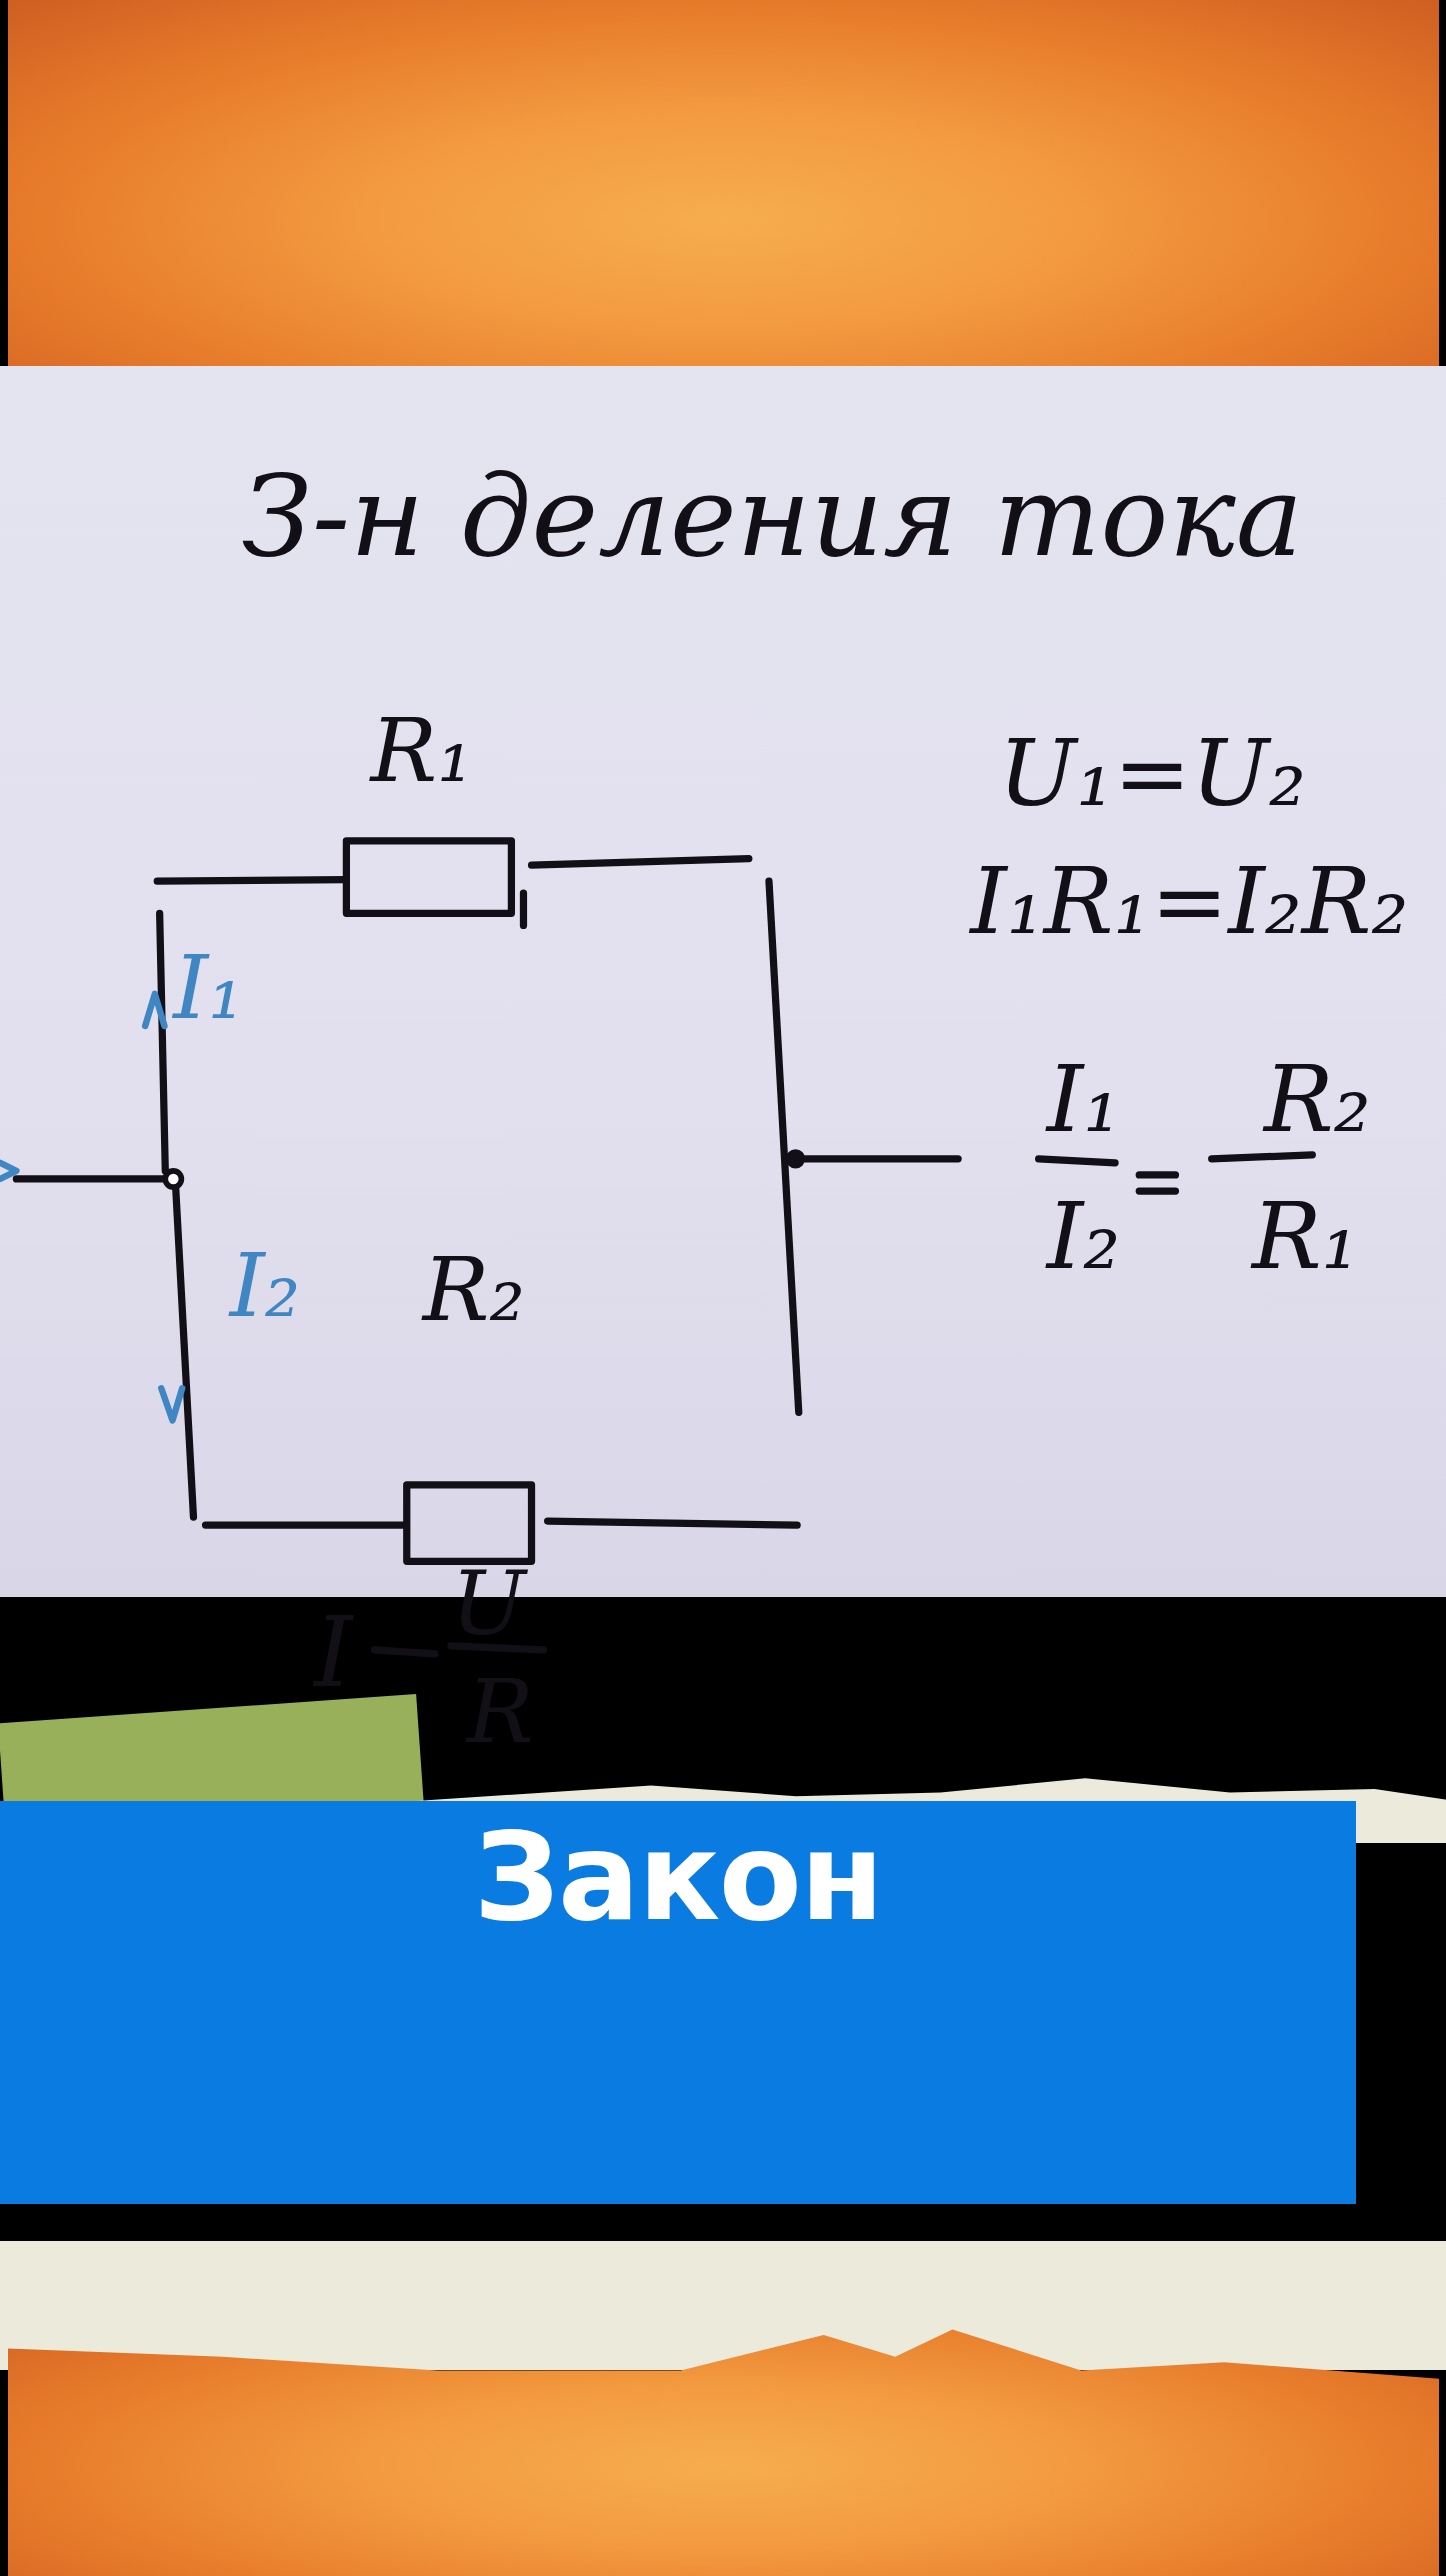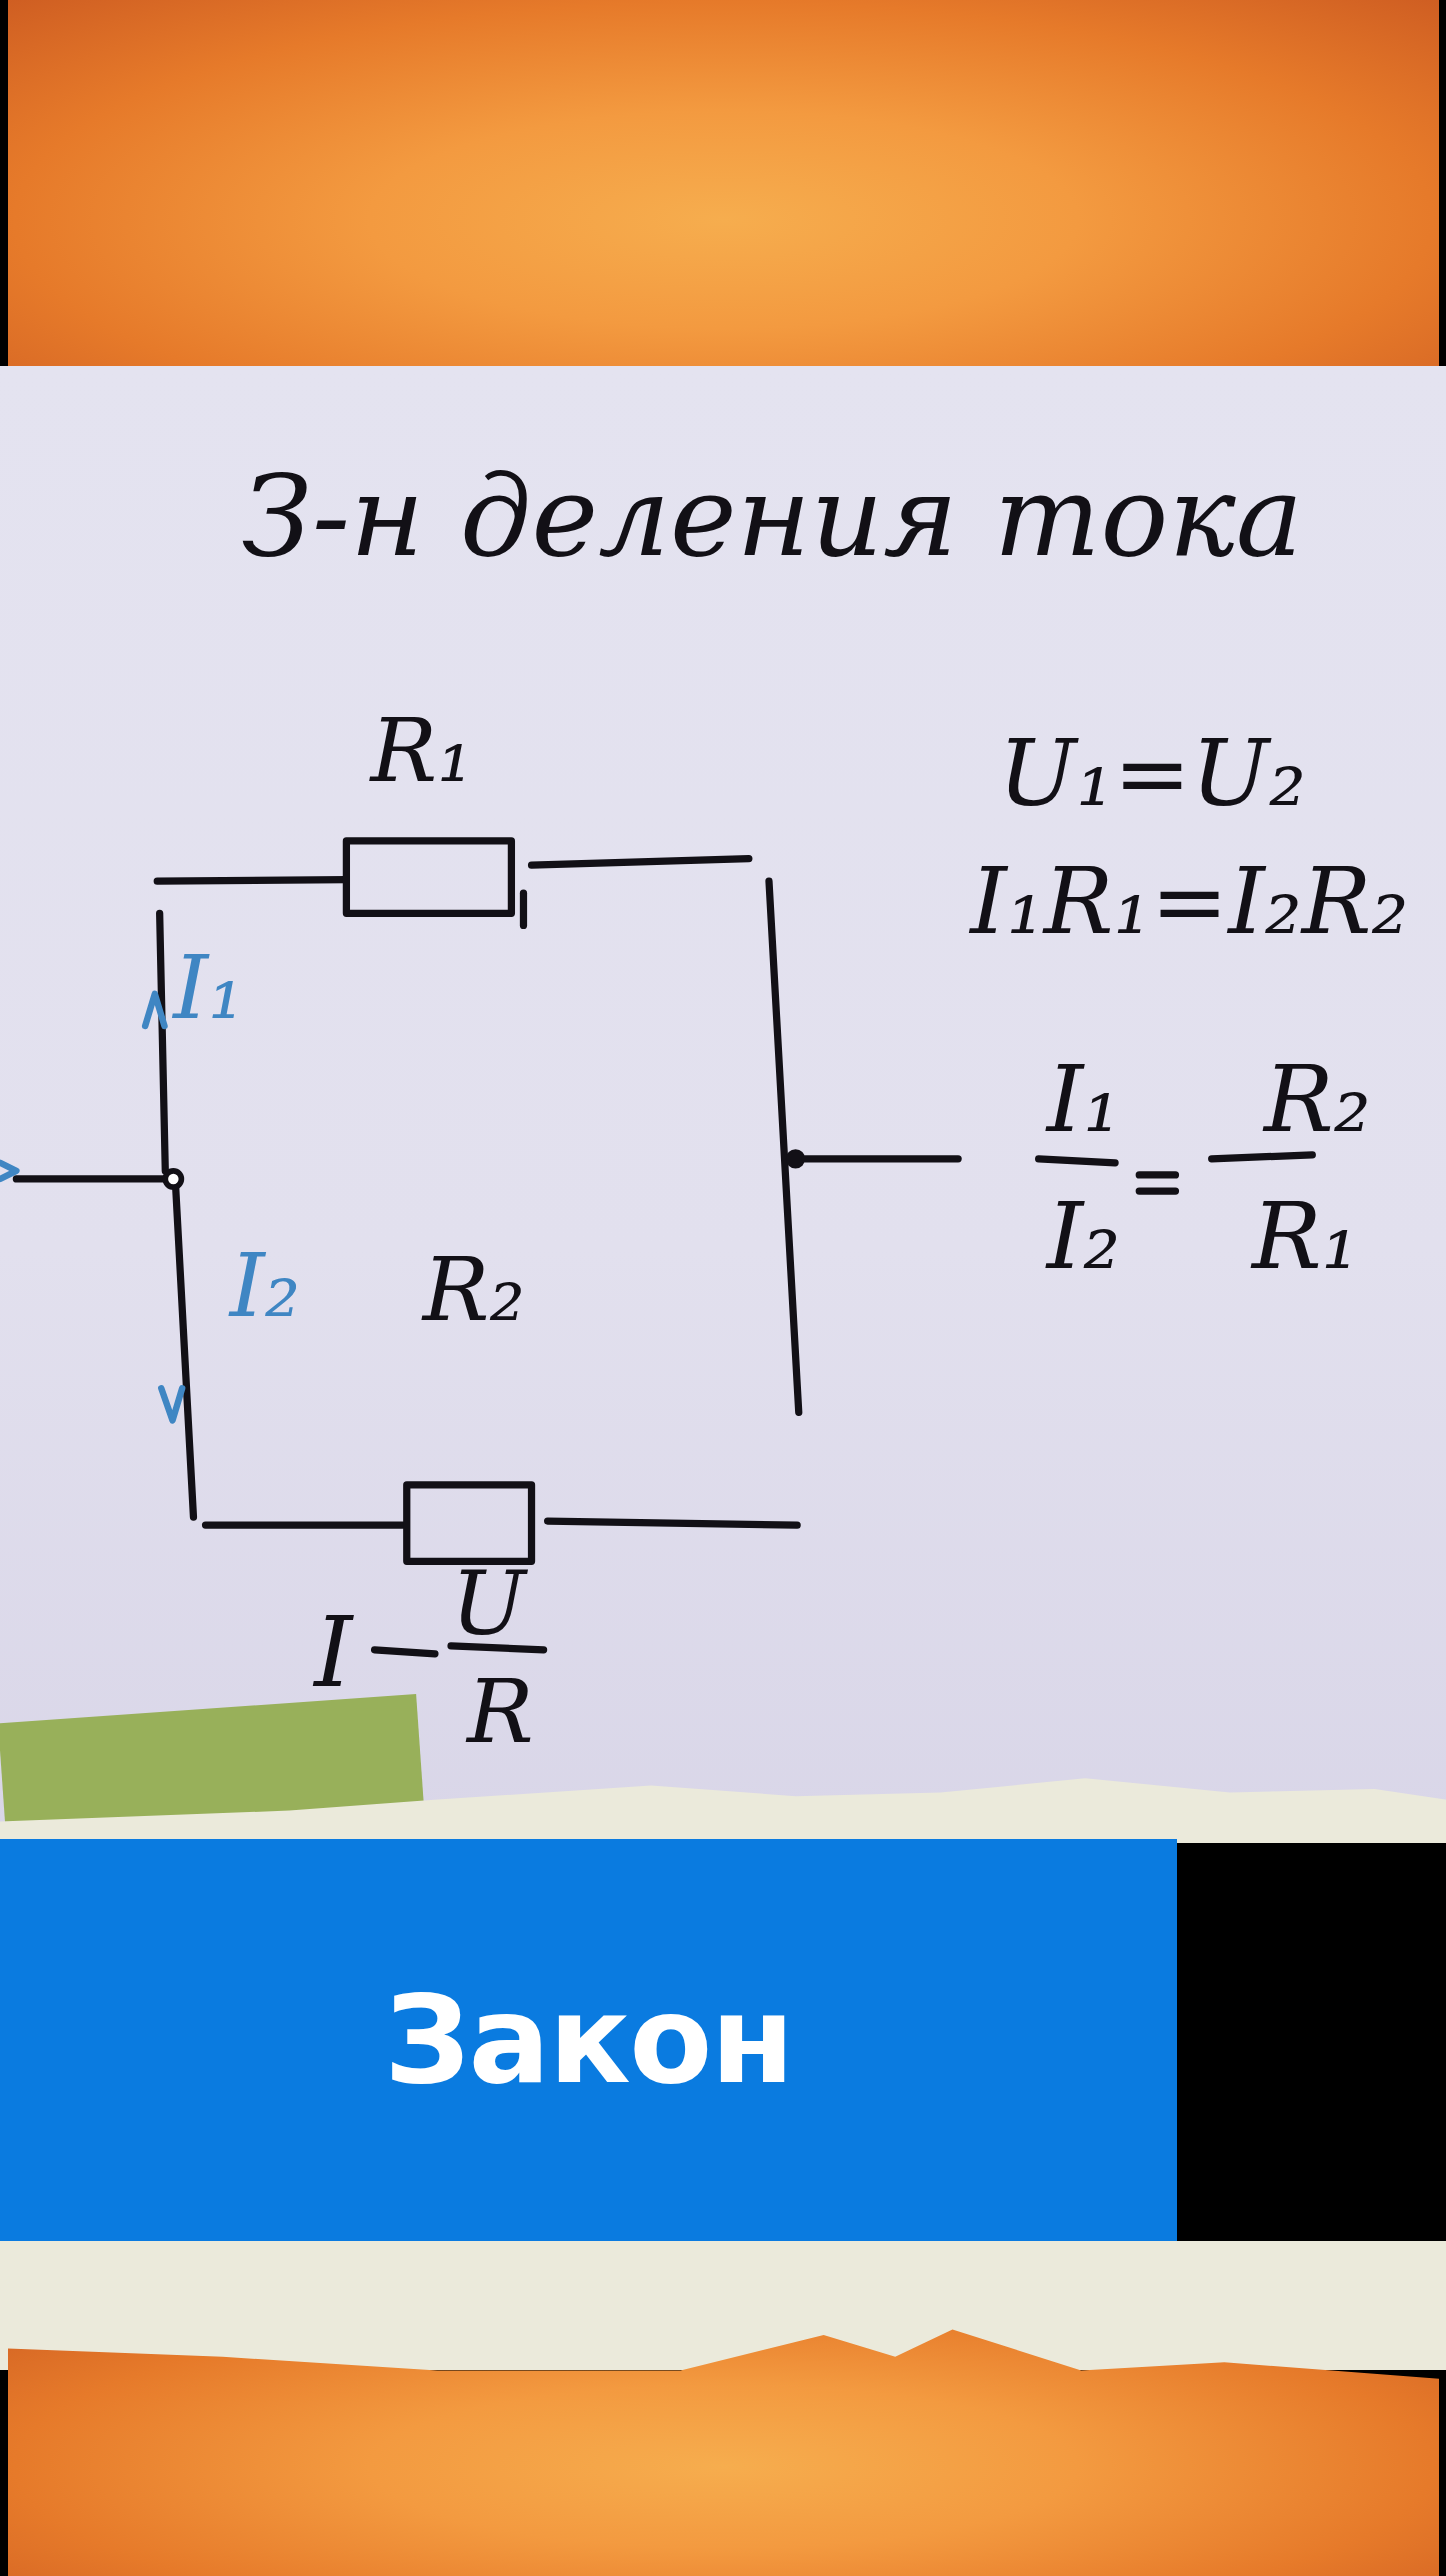--- a/index.html
+++ b/index.html
@@ -1,32 +1,32 @@
 <!DOCTYPE html>
 <html style="font-size:13px"><head>
 <meta charset="utf-8">
 <style>
   html, body { margin:0; padding:0; }
   body { width:1447px; height:2576px; position:relative; overflow:hidden; background:#000; font-family:"DejaVu Sans", sans-serif; }
   .orange { position:absolute; left:8px; right:8px;
     background: radial-gradient(ellipse at 50% 60%, #f6ad4e 0%, #f39a40 35%, #e67a2a 70%, #cf5e22 100%); }
   #top-bg { top:0; height:366px; }
   #bottom-bg { top:2302px; height:274px; }
-  #board { position:absolute; left:0; top:366px; width:1447px; height:1473px;
+  #board { position:absolute; left:0; top:366px; width:1447px; height:1231px;
     background: linear-gradient(180deg, #e4e3f0 0%, #e2e0ee 60%, #d9d6e8 100%); }
   #board svg { position:absolute; left:0; top:0; }
   .ink { stroke:#121016; fill:none; stroke-width:9; stroke-linecap:round; stroke-linejoin:round; }
   .blue { stroke:#3f86c3; fill:none; stroke-width:8; stroke-linecap:round; stroke-linejoin:round; }
   .hand { font-family:"DejaVu Serif", serif; font-style:italic; fill:#121016; }
   .handb { font-family:"DejaVu Serif", serif; font-style:italic; fill:#3f86c3; }
   #sticky { position:absolute; left:6.4px; top:1723px; width:419px; height:113px; background:#98b05a; transform:rotate(-4deg); transform-origin:left bottom; }
   #paper-top { position:absolute; left:0; top:1771px; width:1447px; height:72px; background:#ebeadb;
     clip-path: polygon(0 100%, 0 70%, 20% 55%, 30% 40%, 45% 20%, 55% 35%, 65% 30%, 75% 10%, 85% 30%, 95% 25%, 100% 40%, 100% 100%); }
-  #title-band { position:absolute; left:0; top:1839px; width:1177px; height:403px; background:#0a7be0;
-    display:flex; flex-direction:column; align-items:center; justify-content:center; }
+  #title-band { position:absolute; left:0; top:1801px; width:1356px; height:403px; background:#0a7be0;
+    display:flex; flex-direction:column; align-items:center; justify-content:flex-start; }
   #title-band span { color:#fff; font-family:"DejaVu Sans", sans-serif; font-weight:bold; font-size:121px; line-height:153px; letter-spacing:-1.6px; }
   #paper-bottom { position:absolute; left:0; top:2241px; width:1447px; height:129px; background:#ebeadb; }
   #bottom-bg { clip-path: polygon(0 17%, 15% 20%, 30% 25%, 47% 25%, 57% 12%, 62% 20%, 66% 10%, 75% 25%, 85% 22%, 100% 28%, 100% 100%, 0 100%); }
 </style>
 </head>
 <body>
 
 <div id="top-bg" class="orange"></div>
 
 <div id="board">

